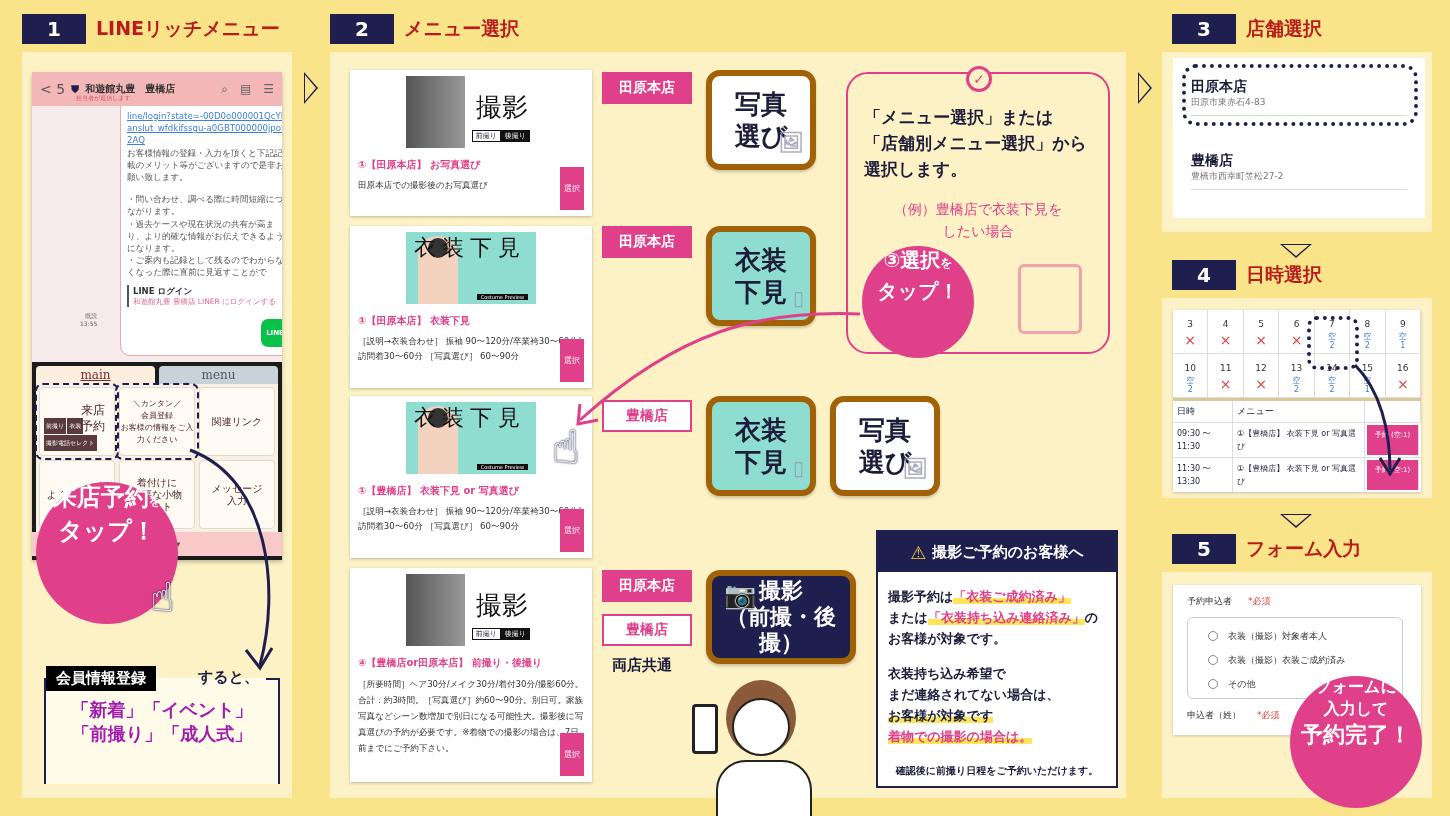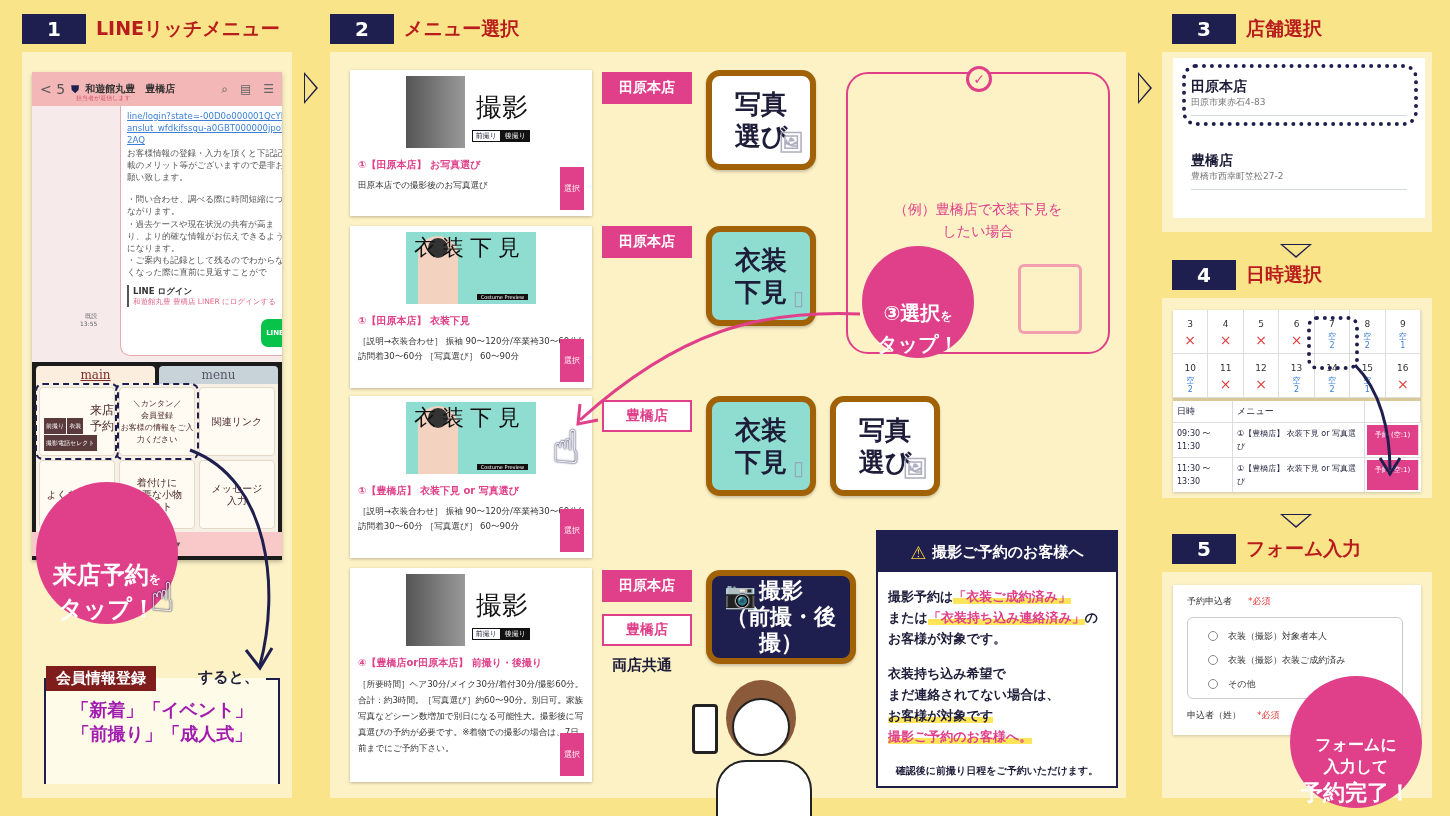--- a/index.html
+++ b/index.html
@@ -35,27 +35,27 @@
 .rich .tab.main{background:#fbeede;text-decoration:underline}
 .rich .tab.menu{background:#c7d3d8;color:#556}
 .rich .grid{background:#f7f0e6;margin:0 4px;height:148px;display:grid;grid-template-columns:repeat(3,1fr);grid-template-rows:1fr 1fr;gap:4px;padding:3px}
 .rich .cell{background:#fffaf2;border:1px solid #e4d9c6;border-radius:4px;font-family:"DejaVu Serif",serif;font-size:10px;color:#4a2a2a;display:flex;align-items:center;justify-content:center;text-align:center;line-height:12px;position:relative}
 .rich .cell.hl{outline:2px dashed #1f1f4f;outline-offset:2px}
 .rich .cell .tags{position:absolute;bottom:4px;left:4px;right:4px;font-size:6px;color:#fff;display:flex;flex-wrap:wrap;gap:1px}
 .rich .cell .tags span{background:#5a3a3a;padding:0 2px}
 .rich .bar{background:#f9c9c9;height:24px;margin:0 0;font-size:9px;color:#555;display:flex;align-items:center;justify-content:center}
 
 
-.bubble{position:absolute;border-radius:50%;background:#e0408a;color:#fff;font-weight:bold;display:flex;flex-direction:column;align-items:center;justify-content:flex-end;text-align:center}
+.bubble{position:absolute;border-radius:50%;background:#e0408a;color:#fff;font-weight:bold;display:flex;flex-direction:column;align-items:center;justify-content:flex-start;text-align:center}
 .bubble small{font-size:12px}
 
 .member{position:absolute;left:44px;top:678px;width:236px;height:106px;border-left:2px solid #1f1f4f;border-right:2px solid #1f1f4f;background:#fffbe9}
 .member::before,.member::after{content:"";position:absolute;width:12px;height:2px;background:#1f1f4f;top:0}
 .member::before{left:0}.member::after{right:0}
-.member-tag{position:absolute;left:46px;top:666px;background:#7f1d1d;color:#fff;font-size:15px;font-weight:bold;padding:3px 10px}
+.member-tag{position:absolute;left:46px;top:666px;background:#000000;color:#fff;font-size:15px;font-weight:bold;padding:3px 10px}
 .member-suffix{position:absolute;left:198px;top:668px;font-size:15px;font-weight:bold}
 .member-lines{position:absolute;left:44px;top:698px;width:236px;text-align:center;font-weight:bold}
 .member-lines .p{color:#a21caf;font-size:18px;line-height:24px}
 .member-lines .d{color:#1d1d3a;font-size:14px;line-height:22px;margin-top:2px}
 
 
 .card{position:absolute;left:350px;width:242px;background:#fff;box-shadow:0 1px 3px rgba(0,0,0,.25);padding:6px 8px}
 .card .img{margin:0 auto;width:130px;height:72px;display:flex;align-items:center;justify-content:center;position:relative;overflow:hidden}
 .img.photo{background:linear-gradient(90deg,#555 0%,#999 45%,#fff 45%)}
 .img.photo .t{position:absolute;right:8px;top:14px;font-size:26px;font-family:"DejaVu Serif",serif;color:#111}
@@ -159,21 +159,21 @@
   <div class="chat-time">
     <div>既読</div>
     <div>13:55</div>
   </div>
   <div class="rich">
     <div class="tabs">
       <div class="tab main">main</div>
       <div class="tab menu">menu</div>
     </div>
     <div class="grid">
-      <div class="cell hl" style="white-space:pre-line;justify-content:flex-end;padding-right:0;align-items:flex-start;padding-top:14px;font-size:12px;line-height:16px">
+      <div class="cell hl" style="white-space:pre-line;justify-content:flex-end;padding-right:9px;align-items:flex-start;padding-top:14px;font-size:12px;line-height:16px">
         <span>来店
 予約</span>
         <div class="tags">
           <span>前撮り</span>
           <span>衣装</span>
           <span>撮影電話セレクト</span>
         </div>
       </div>
       <div class="cell hl" style="white-space:pre-line;font-size:8px"><span>＼カンタン／
 会員登録
@@ -282,20 +282,25 @@
 下見</span><span class="ico">▯</span></div>
 <div class="tile mint" style="left:706px;top:396px;white-space:pre-line"><span>衣装
 下見</span><span class="ico">▯</span></div>
 <div class="tile white" style="left:830px;top:396px;white-space:pre-line"><span>写真
 選び</span><span class="ico">🖼</span></div>
 <div class="tile navy" style="left:706px;top:570px;white-space:pre-line"><span class="abs" style="left:12px;top:6px;font-size:26px;color:#9a9ab0">📷</span><span>撮影
 （前撮・後撮）</span></div>
 
 <div class="infobox">
   <div class="check">✓</div>
+  <div class="main">
+    <div>「メニュー選択」または</div>
+    <div>「店舗別メニュー選択」から</div>
+    <div>選択します。</div>
+  </div>
   <div class="ex">
     <div>（例）豊橋店で衣装下見を</div>
     <div>したい場合</div>
   </div>
   <div class="kimono"></div>
 </div>
 <div class="bubble" style="left:862px;top:246px;width:112px;height:112px;font-size:20px;line-height:28px">
   <div><span>③選択</span><small>を</small></div>
   <div>タップ！</div>
 </div>
@@ -310,21 +315,21 @@
       <span class="tri">⚠</span>
       <span>撮影ご予約のお客様へ</span>
     </div>
   <div class="body">
     <div><span>撮影予約は</span><span class="hl-p">「衣装ご成約済み」</span></div>
     <div><span>または</span><span class="hl-p">「衣装持ち込み連絡済み」</span><span>の</span></div>
     <div>お客様が対象です。</div>
     <div style="margin-top:14px">衣装持ち込み希望で</div>
     <div>まだ連絡されてない場合は、</div>
     <div><span class="hl-y">お客様が対象です</span></div>
-    <div><span class="hl-p">撮影ご予約のお客様へ。</span></div>
+    <div><span class="hl-p">着物での撮影の場合は。</span></div>
   </div>
   <div class="foot">確認後に前撮り日程をご予約いただけます。</div>
 </div>
 
 <div class="abs" style="left:706px;top:680px;width:120px;height:136px">
   <div class="abs" style="left:20px;top:0;width:70px;height:76px;border-radius:50%;background:#8a5a3a"></div>
   <div class="abs" style="left:26px;top:18px;width:58px;height:58px;border-radius:50%;background:#fff;border:2px solid #222"></div>
   <div class="abs" style="left:10px;top:80px;width:96px;height:60px;border-radius:30px 30px 0 0;background:#fff;border:2px solid #222"></div>
   <div class="abs" style="left:-14px;top:24px;width:26px;height:50px;border-radius:4px;background:#fff;border:3px solid #222"></div>
 </div>

